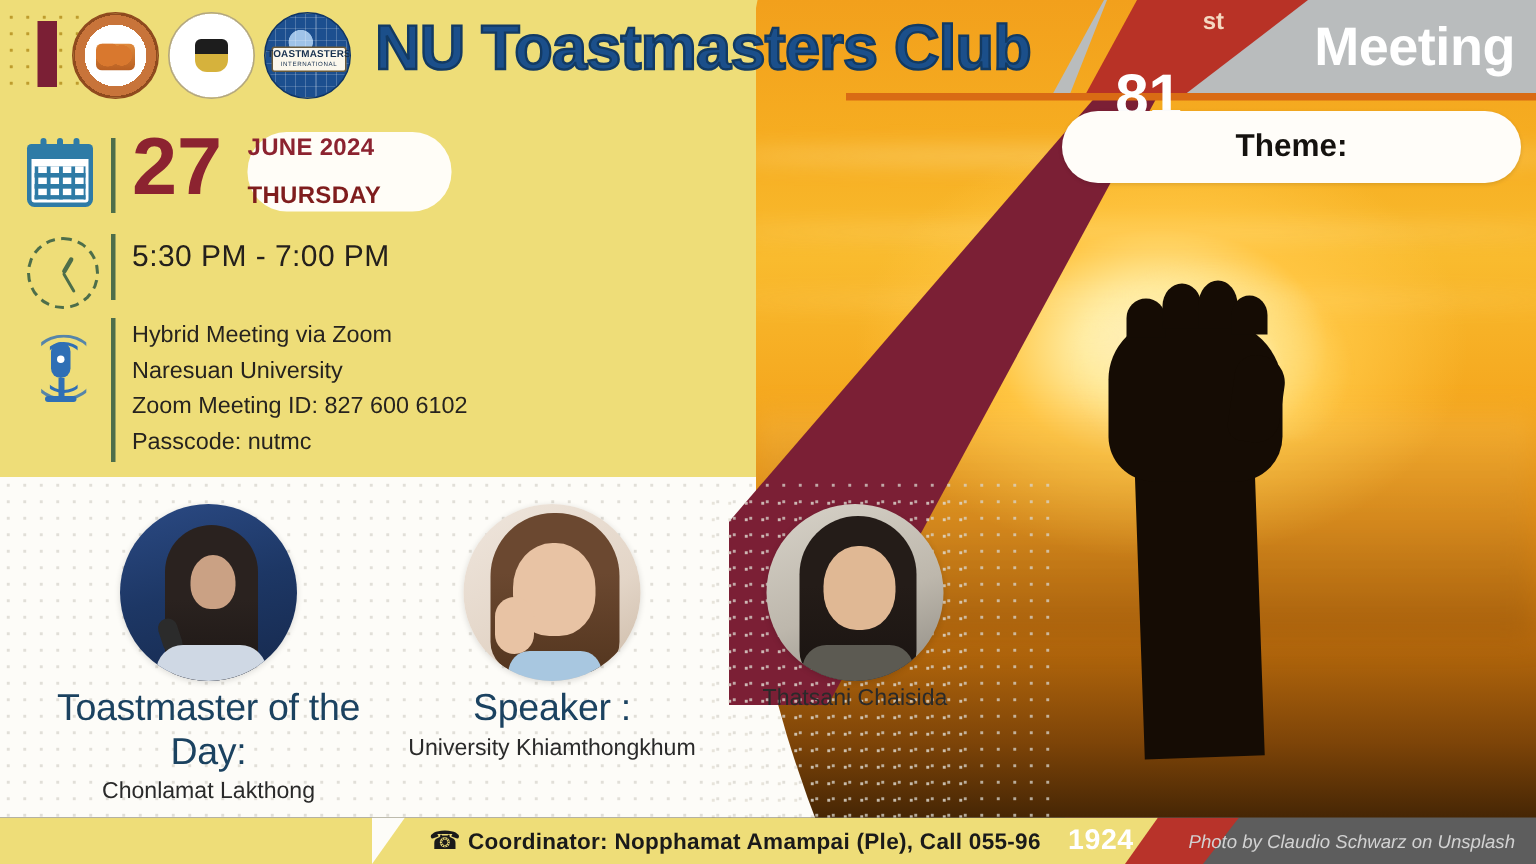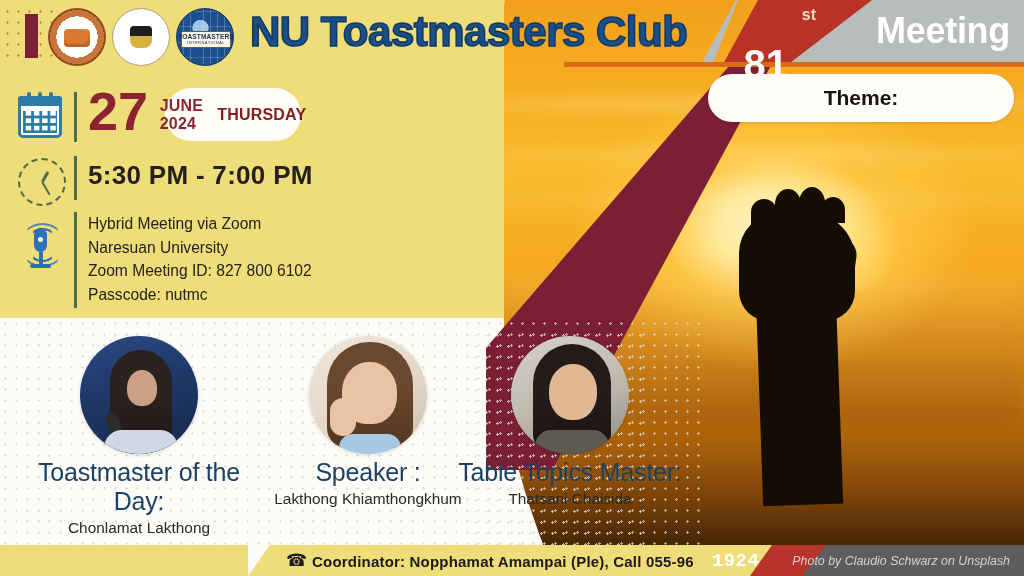--- a/index.html
+++ b/index.html
@@ -215,36 +215,36 @@
   .vl-date{left:74px;top:92px;height:50px;}
   .vl-time{left:74px;top:156px;height:44px;}
   .vl-venue{left:74px;top:212px;height:96px;}
 
   .day-num{
     position:absolute;left:88px;top:84px;
     font-size:54px;font-weight:700;color:#8c2330;line-height:1;
   }
   .date-pill{
     position:absolute;left:165px;top:88px;width:136px;height:53px;
-    background:#fffdf7;border-radius:26px;display:flex;flex-direction:row;
-    align-items:center;justify-content:center;line-height:1.12;gap:14px;
+    background:#fffdf7;border-radius:26px;display:flex;flex-direction:column;
+    align-items:flex-start;justify-content:center;line-height:1.12;gap:14px;
   }
   .date-pill .m{font-size:16px;font-weight:700;color:#8c2330;letter-spacing:.2px;}
   .date-pill .d{font-size:16px;font-weight:700;color:#7f1d1d;letter-spacing:.2px;}
 
   .clock-icon{position:absolute;left:18px;top:158px;width:44px;height:44px;
     border:2.5px dashed #4d6e4a;border-radius:50%;}
   .clock-icon .h{position:absolute;left:50%;top:50%;width:2.6px;height:12px;background:#4d6e4a;
     transform-origin:50% 100%;transform:translate(-50%,-100%) rotate(30deg);border-radius:2px;}
   .clock-icon .m{position:absolute;left:50%;top:50%;width:2.4px;height:15px;background:#4d6e4a;
     transform-origin:50% 100%;transform:translate(-50%,-100%) rotate(150deg);border-radius:2px;}
 
   .time-text{
     position:absolute;left:88px;top:160px;
-    font-size:26px;font-weight:700;color:#24201c;letter-spacing:.3px;
+    font-size:20px;font-weight:400;color:#24201c;letter-spacing:.3px;
   }
 
   .mic-icon{position:absolute;left:18px;top:222px;width:44px;height:52px;}
   .mic-icon .cap{position:absolute;left:16px;top:6px;width:13px;height:24px;border-radius:7px;background:#2f6fb5;}
   .mic-icon .stem{position:absolute;left:20.5px;top:30px;width:4px;height:13px;background:#2f6fb5;}
   .mic-icon .base{position:absolute;left:12px;top:42px;width:21px;height:4px;border-radius:2px;background:#2f6fb5;}
   .mic-icon .w{position:absolute;border:2px solid #2f6fb5;border-radius:50%;}
   .mic-icon .w1{left:8px;top:6px;width:29px;height:30px;clip-path:polygon(0 0,22% 0,22% 100%,0 100%,100% 100%,78% 100%,78% 0,100% 0);}
   .mic-icon .w2{left:1px;top:1px;width:43px;height:40px;opacity:.8;clip-path:polygon(0 0,18% 0,18% 100%,0 100%,100% 100%,82% 100%,82% 0,100% 0);}
   .mic-icon .dot{position:absolute;left:20px;top:15px;width:5px;height:5px;border-radius:50%;background:#fff;}
@@ -308,21 +308,21 @@
     -webkit-clip-path:polygon(24px 0,100% 0,calc(100% - 24px) 100%,0 100%);
     clip-path:polygon(24px 0,100% 0,calc(100% - 24px) 100%,0 100%);
   }
   .phone-icon{position:absolute;left:286px;bottom:5px;width:22px;height:20px;color:#1a1a1a;font-size:17px;line-height:20px;}
   .coord-text{
     position:absolute;left:312px;bottom:6px;
     font-size:15px;font-weight:700;color:#1a1a1a;letter-spacing:.2px;white-space:nowrap;
   }
   .year-text{
     position:absolute;left:712px;bottom:4px;
-    font-size:19px;font-weight:700;color:#ffffff;letter-spacing:.4px;font-family:Liberation Mono, monospace;
+    font-size:19px;font-weight:700;color:#ffffff;letter-spacing:.4px;
   }
   .credit-text{
     position:absolute;right:14px;bottom:8px;
     font-size:12.4px;font-style:italic;color:#d2d2d2;white-space:nowrap;
   }
 </style>
 </head>
 <body>
 
 <div class="poster">
@@ -408,48 +408,47 @@
       <div class="w w1"></div>
     <div class="cap"></div>
       <div class="dot"></div>
     <div class="stem"></div>
       <div class="base"></div>
   </div>
   <div class="vline vl-venue"></div>
   <div class="venue-block">
     <div>Hybrid Meeting via Zoom</div>
     <div>Naresuan University</div>
-    <div>Zoom Meeting ID: 827 800 6102</div>
+    <div>Zoom Meeting ID: 827 600 6102</div>
     <div>Passcode: nutmc</div>
   </div>
 
   <div class="sp" id="sp1">
     <div class="avatar av1">
       <div class="mic"></div>
         <div class="shirt"></div>
     </div>
     <div class="role">Toastmaster of the Day:</div>
     <div class="name">Chonlamat Lakthong</div>
   </div>
 
   <div class="sp" id="sp2">
     <div class="avatar av2">
       <div class="hand"></div>
         <div class="collar"></div>
     </div>
     <div class="role">Speaker :</div>
-    <div class="name">Lakthong
+    <div class="name">University
 Khiamthongkhum</div>
   </div>
 
   <div class="sp" id="sp3">
     <div class="avatar av3">
       <div class="top"></div>
     </div>
-    <div class="role">Table Topics Master:</div>
     <div class="name">Thatsani Chaisida</div>
   </div>
 
   <div class="foot-grey"></div>
   <div class="foot-red"></div>
   <div class="foot-yellow"></div>
   <div class="foot-yellow-tip"></div>
   <div class="phone-icon">☎</div>
   <div class="coord-text">Coordinator: Nopphamat Amampai (Ple), Call 055-96</div>
   <div class="year-text">1924</div>

